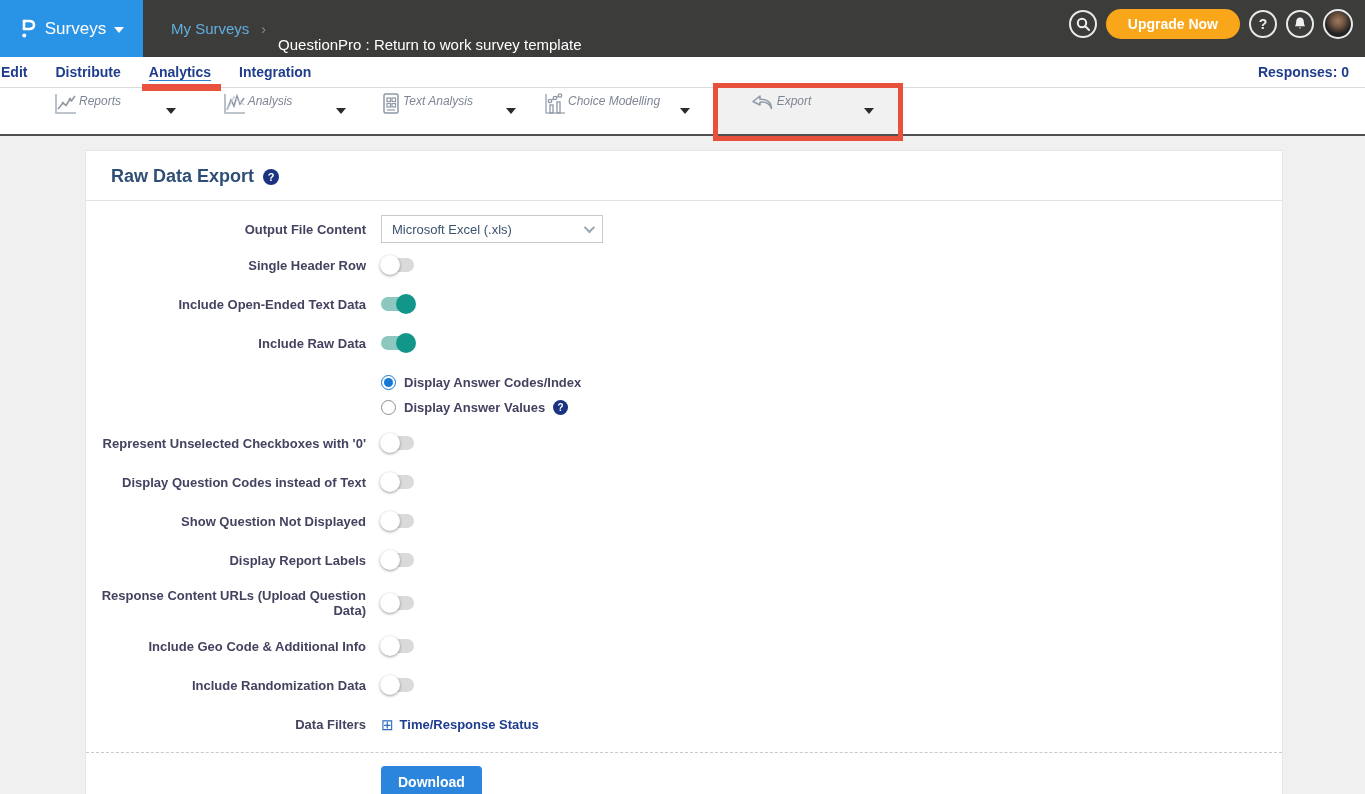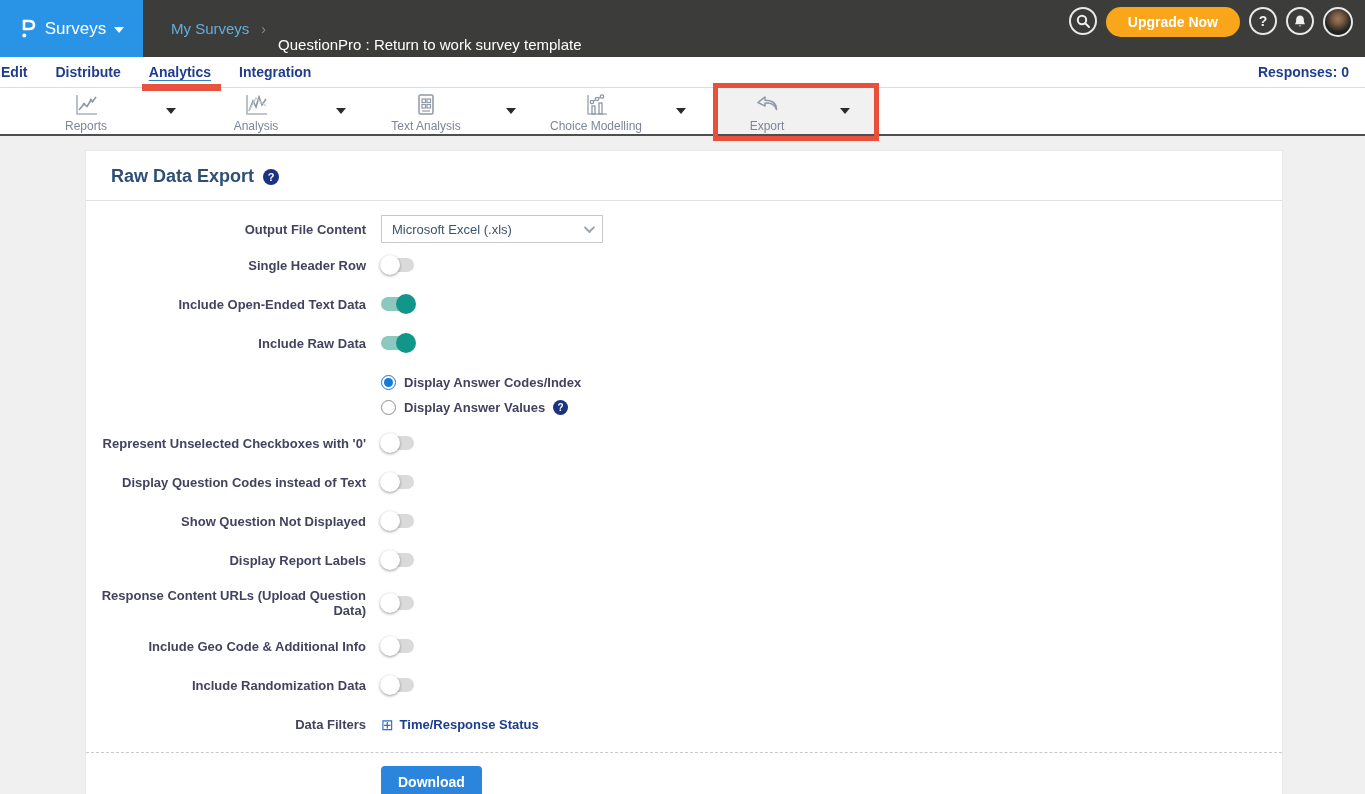--- a/index.html
+++ b/index.html
@@ -9,41 +9,41 @@
   
   .topbar { height:57px; background:#3c3c3b; display:flex; align-items:stretch; position:relative; }
   .brand { width:143px; background:#2994e6; display:flex; align-items:center; justify-content:center; gap:8px; cursor:pointer; }
   .brand-logo { position:relative; width:18px; height:22px; }
   .brand-label { color:#fff; font-size:17px; }
   .brand-caret { width:0; height:0; border-left:5px solid transparent; border-right:5px solid transparent; border-top:6px solid #fff; margin-top:2px; }
   .breadcrumb { display:flex; align-items:center; gap:12px; padding-left:28px; font-size:15px; }
   .crumb-parent { color:#62aede; cursor:pointer; }
   .crumb-sep { color:#8b8b8b; font-size:14px; }
   .crumb-current { color:#ffffff;margin-top:32px; }
-  .top-actions { position:absolute; right:12px; top:0; height:47px; display:flex; gap:9px;margin-top:7px; }
+  .top-actions { position:absolute; right:12px; top:0; height:47px; display:flex; align-items:center; gap:9px; }
   .circle-btn { width:28px; height:28px; border:2px solid #e9e9e9; border-radius:50%; display:flex; align-items:center; justify-content:center; color:#f0f0f0; font-weight:bold; font-size:14px; cursor:pointer; background:transparent; }
   .upgrade-btn { background:#f9a61a; color:#fff; font-weight:bold; font-size:14px; border:none; border-radius:15px; height:30px; padding:0 22px; cursor:pointer; }
   .avatar { width:30px; height:30px; border-radius:50%; border:2px solid #e9e9e9; background:radial-gradient(circle at 50% 38%, #9c7a60 0%, #7a5b44 26%, #242424 62%, #161616 100%); cursor:pointer; }
 
   
   .tabs-nav { height:31px; background:#fff; border-bottom:1px solid #dcdcdc; display:flex; align-items:center; position:relative; }
   .tab { font-size:14px; font-weight:bold; color:#1f3d8c; margin-right:26px; cursor:pointer; position:relative; padding:2px 1px; }
   .tab.active { text-decoration:underline; text-decoration-color:#2d7fd0; text-underline-offset:3px; }
   .tab.active .annotation-underline { position:absolute; left:-6px; right:-9px; bottom:-9px; height:7px; background:#e8523f; z-index:6; }
   .responses { position:absolute; right:16px; font-size:14px; font-weight:bold; color:#1f3d8c; }
 
   
   .toolbar { height:48px; background:#fff; border-bottom:2px solid #4f4f4f; display:flex; align-items:stretch; padding-left:30px; position:relative; }
   .tb-group { width:170px; display:flex; align-items:stretch; }
-  .tb-item { flex:1; display:flex; flex-direction:column; align-items:center; justify-content:center; cursor:pointer; padding-top:4px; }
+  .tb-item { flex:1; display:flex; align-items:flex-start; justify-content:center; cursor:pointer; padding-top:4px;font-style:italic; }
   .tb-item svg { display:block; }
   .tb-label { font-size:12px; color:#7d8695; margin-top:2px; white-space:nowrap; }
   .tb-caret-cell { width:58px; display:flex; align-items:center; justify-content:center; cursor:pointer; }
   .tb-caret { width:0; height:0; border-left:5px solid transparent; border-right:5px solid transparent; border-top:6px solid #2b2b2b; }
-  .tb-group.export-group { width:156px; background:#f1f1f1; position:relative; margin-left:8px; }
+  .tb-group.export-group { width:180px; background:#f1f1f1; position:relative; margin-left:8px; }
   .red-frame { position:absolute; left:-5px; right:-5px; top:-5px; bottom:-7px; border:5px solid #e8503c; z-index:5; pointer-events:none; }
 
   
   .content { padding:14px 0 0 85px; }
   .card { width:1198px; background:#fff; border:1px solid #e7e7e7; }
   .card-title-row { padding:15px 25px 13px 25px; border-bottom:1px solid #e1e1e1; display:flex; align-items:center; gap:9px; }
   .card-title { font-size:18px; color:#2e4e75; }
   .help-icon { width:16px; height:16px; border-radius:50%; background:#1b3380; color:#fff; font-size:11px; font-weight:bold; display:inline-flex; align-items:center; justify-content:center; cursor:pointer; }
   .help-icon::after { content:"?"; }
   .card-body { padding-top:14px; }

